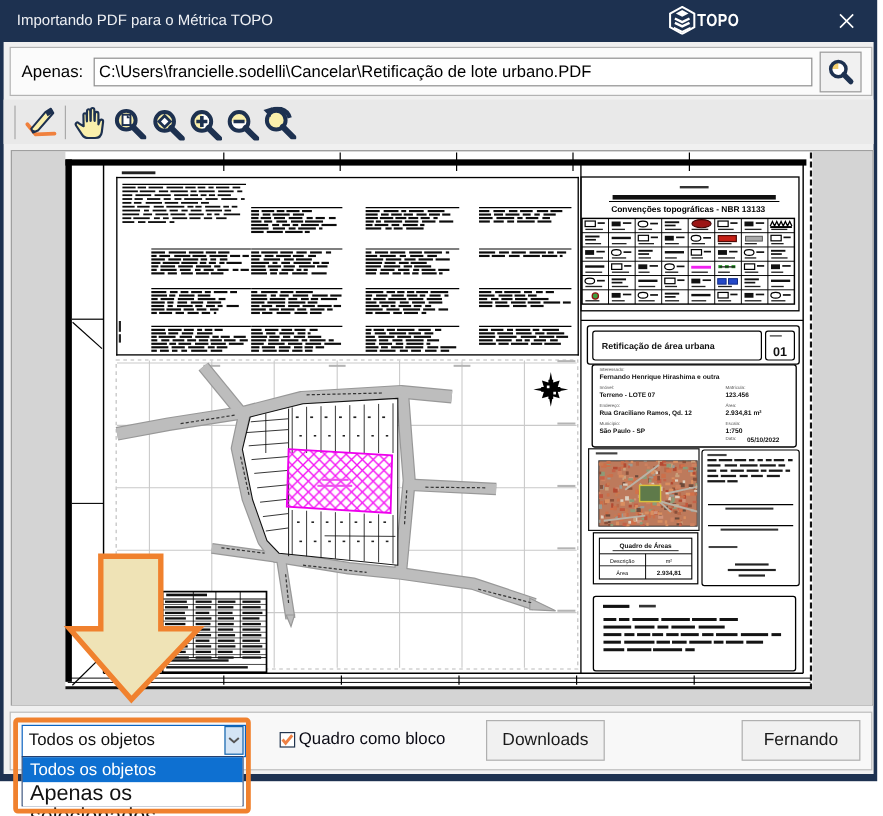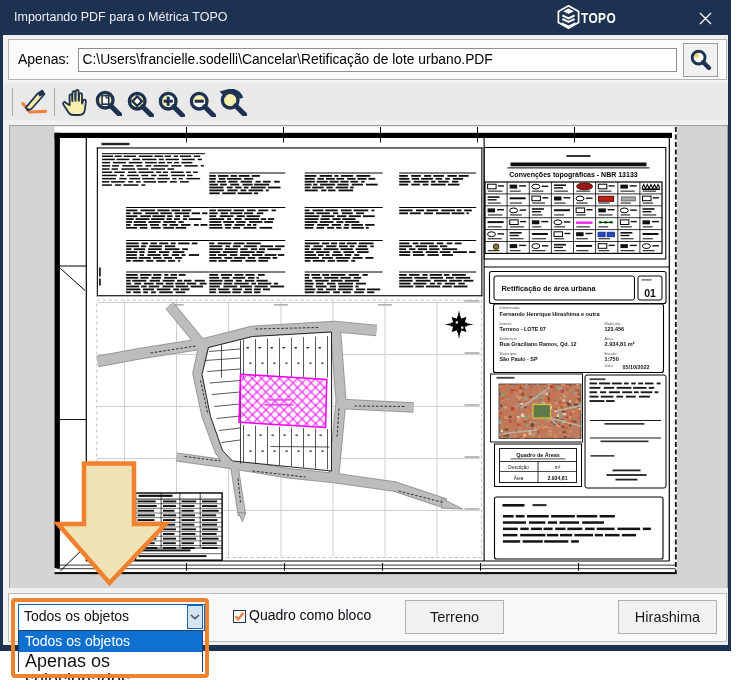--- a/index.html
+++ b/index.html
@@ -1490,22 +1490,22 @@
       <rect x="573.9" y="533.4" width="18.6" height="2.5" fill="#141414"></rect>
       <rect x="594.3" y="533.4" width="8.1" height="2.5" fill="#141414"></rect>
       <rect x="604.4" y="533.4" width="14.6" height="2.5" fill="#141414"></rect>
       <rect x="621.4" y="533.4" width="14.0" height="2.5" fill="#141414"></rect>
       <rect x="502.4" y="539.7" width="17.3" height="2.5" fill="#141414"></rect>
       <rect x="522.1" y="539.7" width="20.2" height="2.5" fill="#141414"></rect>
       <rect x="543.7" y="539.7" width="24.2" height="2.5" fill="#141414"></rect>
       <rect x="570.6" y="539.7" width="7.8" height="2.5" fill="#141414"></rect>
     </svg>
 <div class="abs" id="bbar"></div>
-<div class="abs btn" style="left:405px">Terreno</div>
-<div class="abs btn" style="left:618px">Hirashima</div>
+<div class="abs btn" style="left:405px">Downloads</div>
+<div class="abs btn" style="left:618px">Fernando</div>
 <div class="abs" id="cbx">
       <svg width="12" height="11" viewBox="0 0 12 11">
         <path d="M1.6,5.2 L4.4,8.6 L10.4,1.4" fill="none" stroke="#ef8144" stroke-width="2.6"></path>
       </svg>
     </div>
 <div class="abs" id="cbxl">Quadro como bloco</div>
 <div class="abs" id="combo"></div>
 <div class="abs" id="combot">Todos os objetos</div>
 <div class="abs" id="chev">
       <svg width="10" height="6" viewBox="0 0 10 6">

